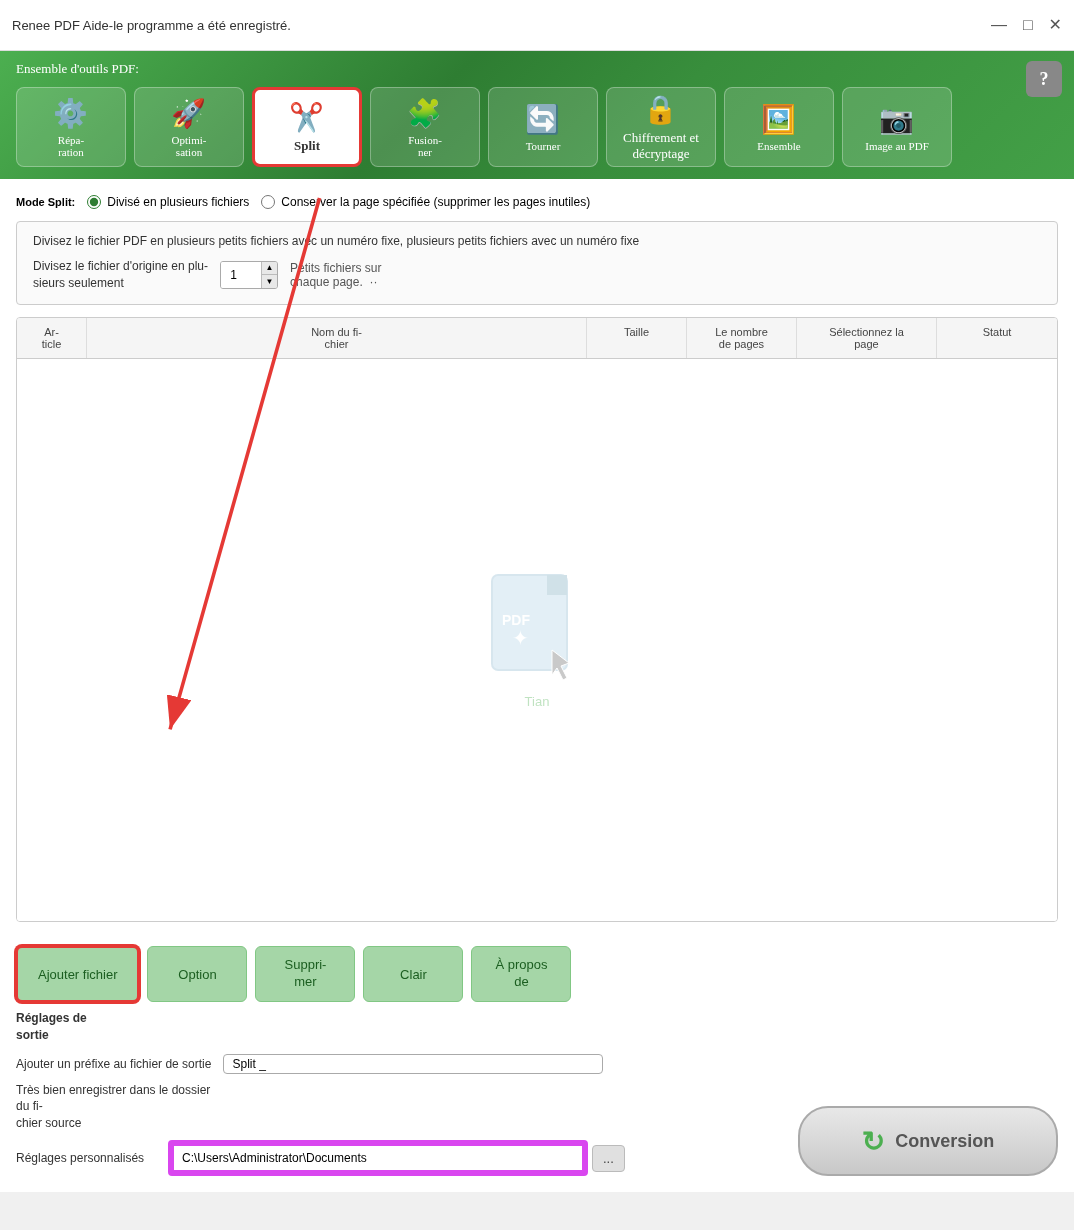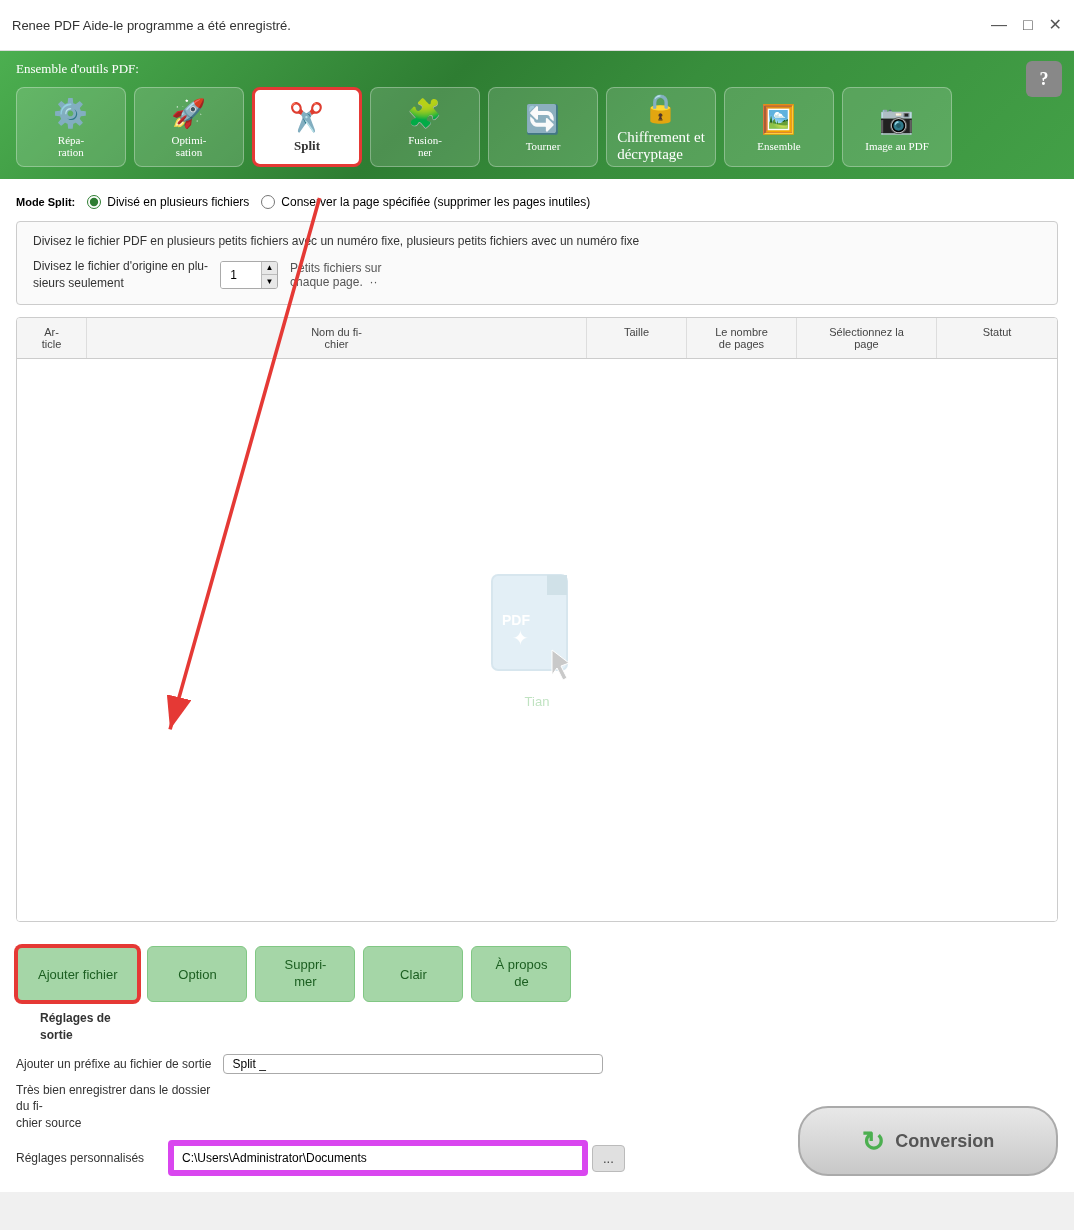--- a/index.html
+++ b/index.html
@@ -346,21 +346,20 @@
       height: 100%;
       pointer-events: none;
       z-index: 10;
     }
 
     .settings-section-label {
       font-size: 12px;
       font-weight: bold;
       color: #333;
       margin-bottom: 2px;
-      margin-left: 24px;
     }
 
     .inline-spinner {
       display: flex;
       align-items: stretch;
       border: 1px solid #aaa;
       border-radius: 3px;
       overflow: hidden;
     }
     .inline-spinner input {
@@ -427,21 +426,21 @@
       <span class="tool-icon">🧩</span>
       <span style="white-space:pre-line;font-size:11px;">Fusion-
 ner</span>
     </div>
     <div class="tool-btn">
       <span class="tool-icon">🔄</span>
       <span>Tourner</span>
     </div>
     <div class="tool-btn">
       <span class="tool-icon">🔒</span>
-      <span style="white-space:pre-line;font-size:15px;text-align:left;">Chiffrement et
+      <span style="white-space:pre-line;font-size:13px;text-align:center;">Chiffrement et
 décryptage</span>
     </div>
     <div class="tool-btn">
       <span class="tool-icon">🖼️</span>
       <span>Ensemble</span>
     </div>
     <div class="tool-btn">
       <span class="tool-icon">📷</span>
       <span>Image au PDF</span>
     </div>

